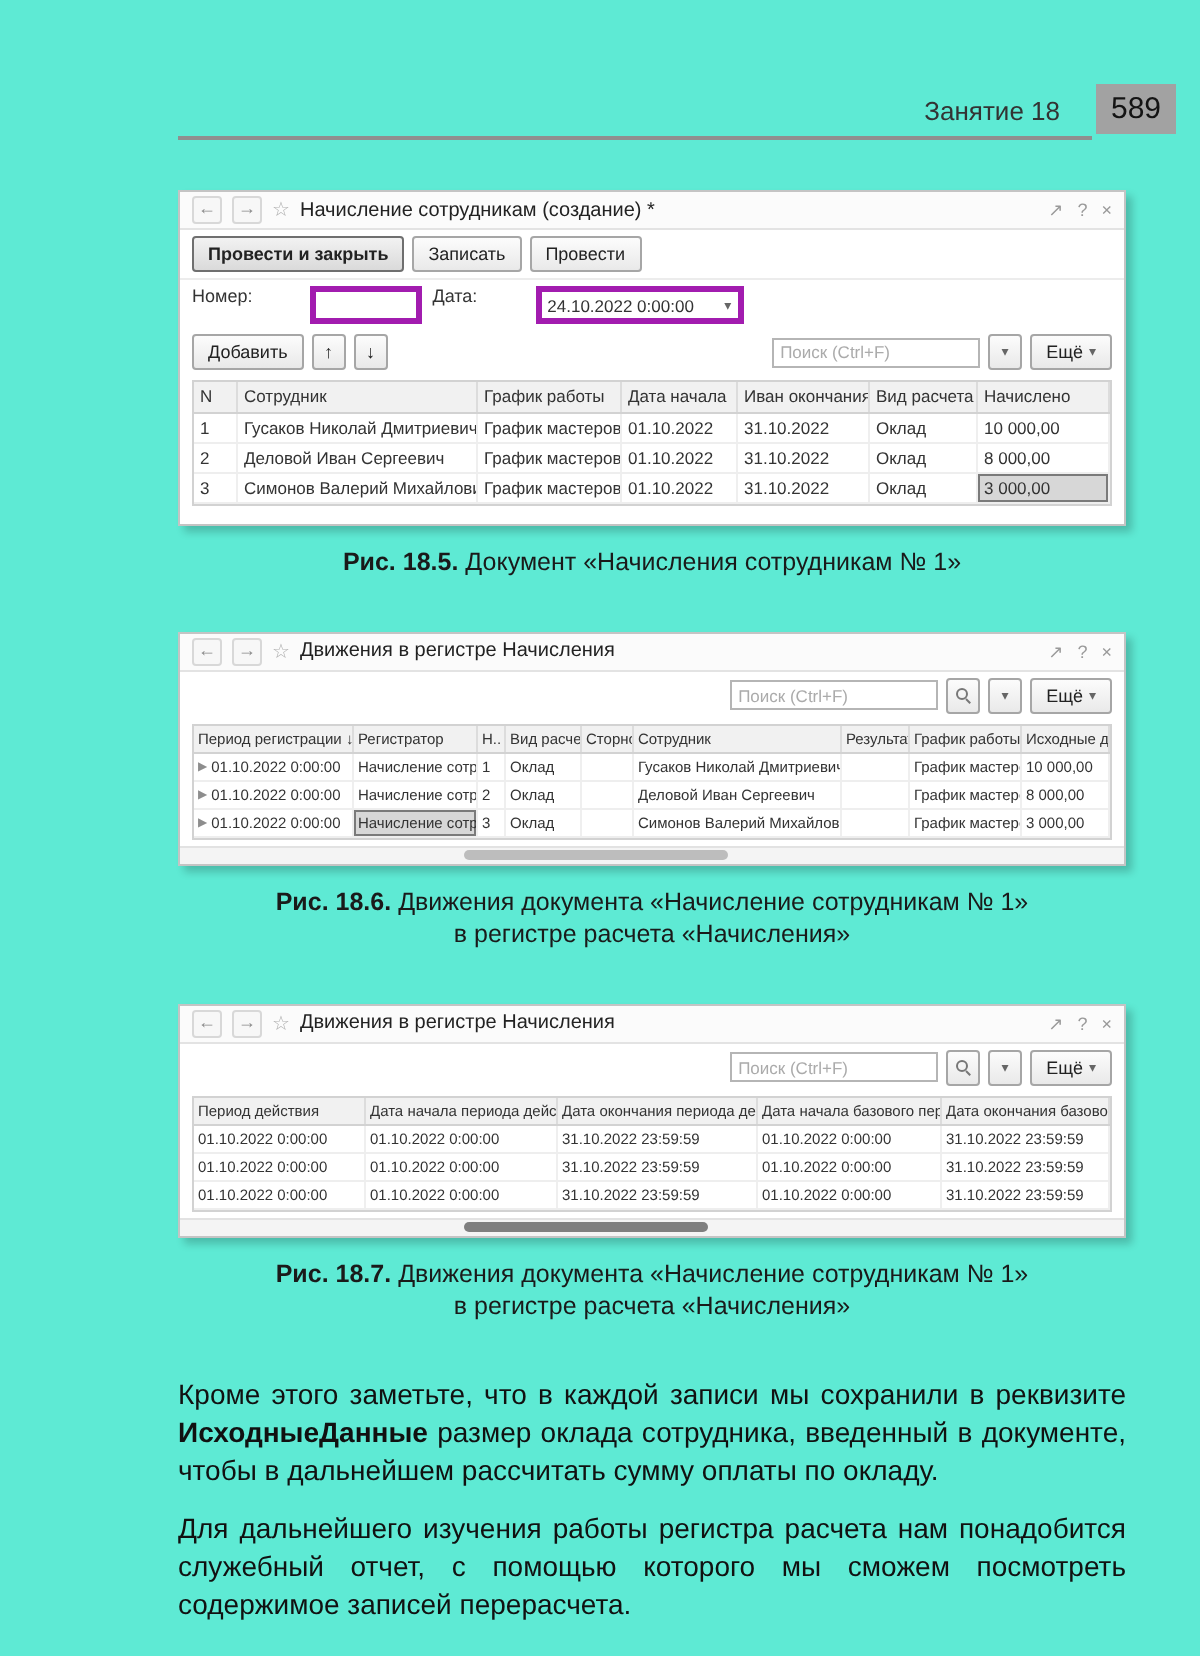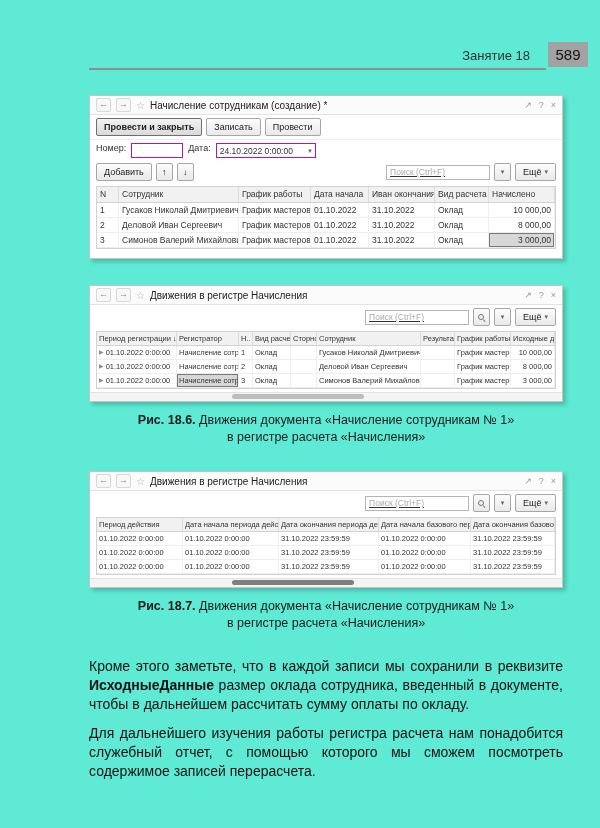--- a/index.html
+++ b/index.html
@@ -28,50 +28,50 @@
   .star{color:#b0b0b0;font-size:10px;}
   .wtitle{font-size:10px;color:#222;white-space:nowrap;}
   .tbar-icons{margin-left:auto;display:flex;gap:7px;color:#9a9a9a;font-size:9px;align-items:center;}
 
   .cmdbar{display:flex;align-items:center;gap:4px;padding:3px 6px;border-bottom:1px solid #ececec;}
   .btn{display:inline-flex;align-items:center;gap:3px;background:linear-gradient(#fcfcfc,#e9e9e9);
     border:1px solid #a6a6a6;border-radius:2px;padding:1px 7px;font-size:9px;color:#222;height:14px;white-space:nowrap;}
   .btn.primary{border-color:#6f6f6f;background:linear-gradient(#f2f2f2,#dadada);font-weight:bold;}
   .btn.mini{padding:1px 3px;min-width:9px;justify-content:center;}
   .spacer{flex:1;}
-  .search{display:flex;align-items:flex-start;text-decoration:underline;}
+  .search{display:flex;align-items:flex-start;}
   .search input{width:96px;height:13px;border:1px solid #b5b5b5;font-size:8.5px;padding:0 3px;color:#333;
     font-family:"Liberation Sans",sans-serif;}
   .search input::placeholder{color:#ababab;}
   .chev{font-size:7px;color:#666;}
   .mag{position:relative;width:9px;height:9px;display:inline-block;}
   .mag::before{content:"";position:absolute;left:1px;top:1px;width:4px;height:4px;border:1px solid #777;border-radius:50%;}
   .mag::after{content:"";position:absolute;left:6px;top:6px;width:3px;height:1px;background:#777;
     transform:rotate(45deg);transform-origin:left center;}
 
   .fieldrow{display:flex;align-items:flex-start;gap:5px;padding:3px 6px 2px;}
   .flabel{font-size:9px;color:#333;}
-  .finput{border:1px solid #a21caf;height:13px;display:inline-flex;align-items:center;gap:3px;padding:0 3px;
-    font-size:8.5px;background:#fff;white-space:nowrap;}
+  .finput{border:3px solid #a21caf;height:13px;display:inline-flex;align-items:center;gap:3px;padding:0 3px;
+    font-size:8.5px;background:#fff;white-space:nowrap;margin-left:24px;}
 
   
   .grid{margin:2px 6px 0;border:1px solid #d2d2d2;}
   .grow{display:grid;align-items:center;}
   .g185{grid-template-columns:22px 120px 72px 58px 66px 54px 1fr;}
   .g186{grid-template-columns:80px 62px 14px 38px 26px 104px 34px 56px 1fr;}
   .g187{grid-template-columns:86px 96px 100px 92px 1fr;}
   .ghead{background:#f1f1f1;border-bottom:1px solid #d2d2d2;color:#333;}
   .cell{padding:0 3px;white-space:nowrap;overflow:hidden;}
   .g186 .cell,.g187 .cell{padding:0 2px;}
   .ghead .cell{height:15px;line-height:15px;font-size:8.5px;border-right:1px solid #dcdcdc;}
   .gbody .cell{height:14px;line-height:14px;font-size:8.5px;border-right:1px solid #efefef;}
   .g186 .cell,.g187 .cell{font-size:7.5px;}
   .g186.grow .cell,.g187.grow .cell{height:13px;line-height:13px;}
   .gbody .grow{border-bottom:1px solid #eeeeee;}
-  .num{text-align:right;}
+  .num{}
   .sel{background:#d7d7d7;box-shadow:inset 0 0 0 1px #7a7a7a;}
   .rowmark{color:#8d8d8d;font-size:6px;margin-right:2px;vertical-align:1px;}
   .pad-bottom{height:9px;}
 
   .hscroll{height:8px;background:#f4f4f4;border-top:1px solid #e2e2e2;position:relative;margin-top:3px;}
   .hthumb{position:absolute;top:1px;height:5px;border-radius:3px;background:#bdbdbd;}
   .hthumb.dark{background:#7f7f7f;}
 
   
   .para{font-size:14px;line-height:1.36;text-align:justify;margin:0 0 10px;color:#111;}
@@ -168,20 +168,23 @@
                 <span class="cell">График мастеров</span>
                 <span class="cell">01.10.2022</span>
                 <span class="cell">31.10.2022</span>
                 <span class="cell">Оклад</span>
                 <span class="cell num sel">3 000,00</span>
             </div>
           </div>
         </div>
         <div class="pad-bottom"></div>
       </div>
+      <figcaption>
+        <b>Рис. 18.5.</b> <span>Документ «Начисления сотрудникам № 1»</span>
+      </figcaption>
     </figure>
 
     <figure>
       <div class="win">
         <div class="tbar">
           <span class="navb">←</span>
           <span class="navb">→</span>
           <span class="star">☆</span>
           <span class="wtitle">Движения в регистре Начисления</span>
           <span class="tbar-icons">

